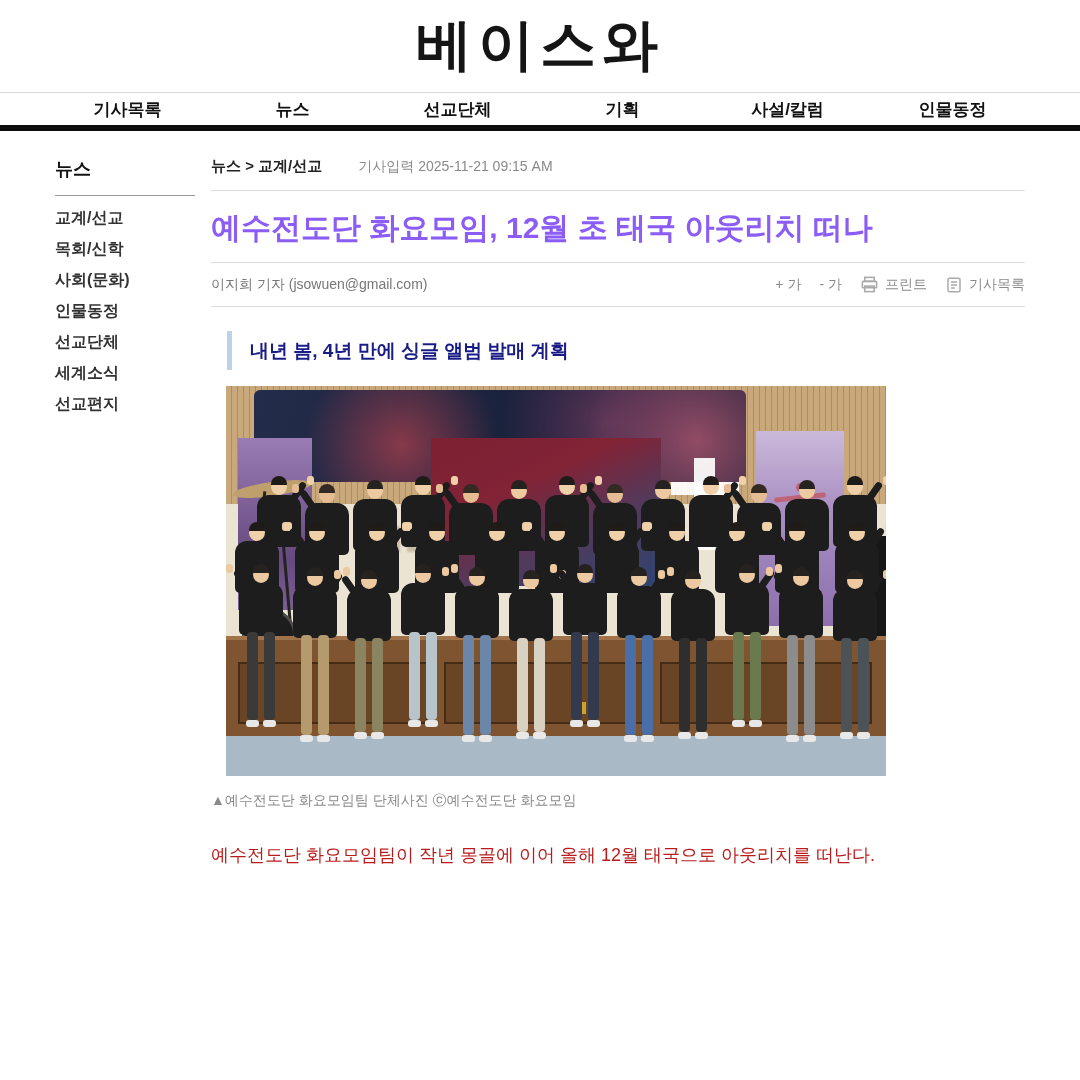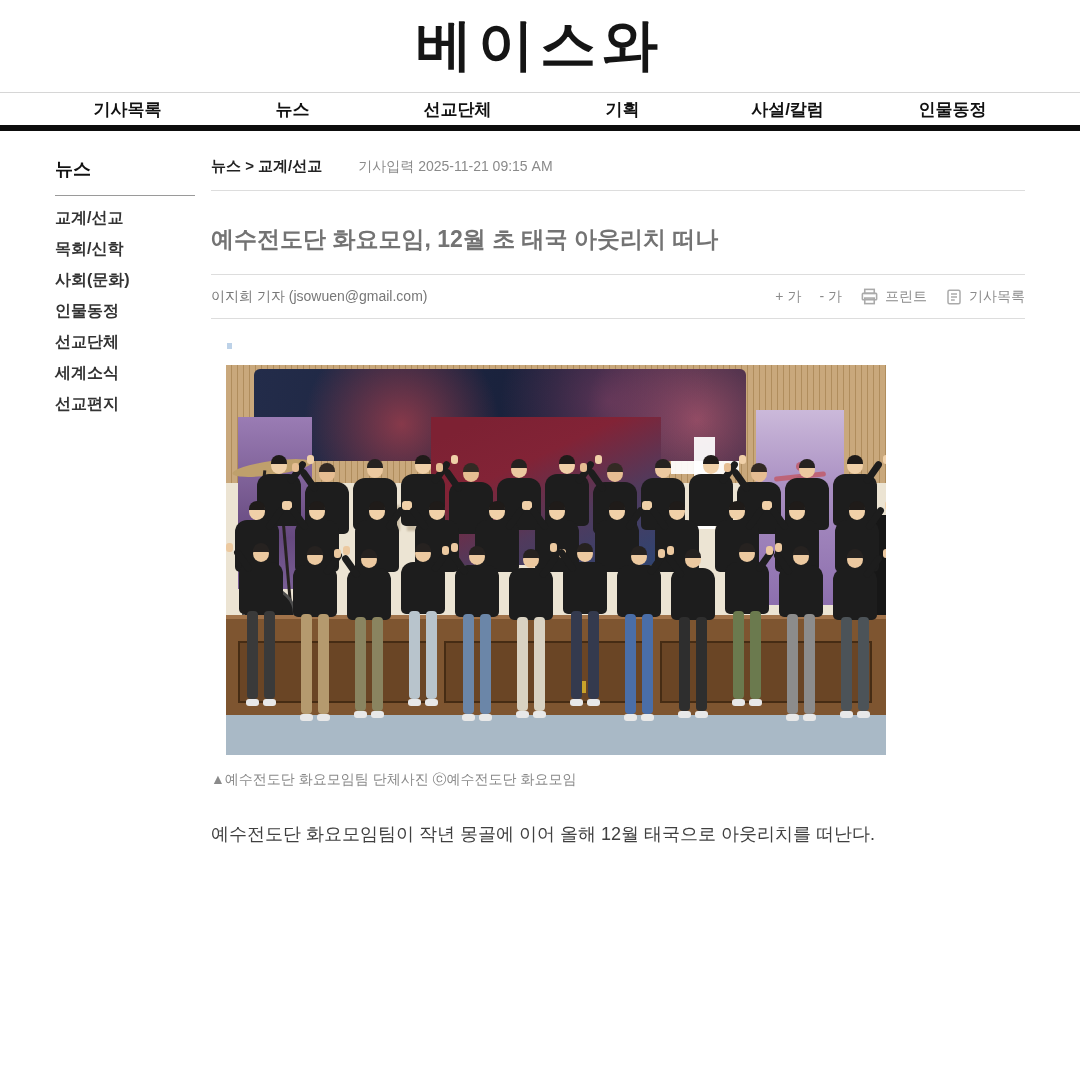--- a/index.html
+++ b/index.html
@@ -28,21 +28,21 @@
   .sb-item:first-of-type { margin-top:22px; }
 
   .main { flex:1; margin-left:16px; min-width:0; }
 
   .meta { display:flex; align-items:center; gap:36px; padding-bottom:14px;
           border-bottom:1px solid #ddd; }
   .breadcrumb { font-size:15px; font-weight:800; color:#222; cursor:pointer; }
   .date { font-size:14px; color:#8a8a8a; }
 
   .title-block { border-bottom:1px solid #ddd; padding-bottom:14px; }
-  .title { margin-top:28px; font-size:23px; line-height:41px; font-weight:800; color:#737373; }
+  .title { margin-top:16px; font-size:30px; line-height:41px; font-weight:800; color:#8b5cf6; }
 
   .author-row { display:flex; justify-content:space-between; align-items:center;
                 padding:12px 0; border-bottom:1px solid #ddd; }
   .author { font-size:14px; color:#777; }
   .toolbar { display:flex; align-items:center; gap:18px; color:#8a8a8a; font-size:14px; }
   .tb-btn { display:flex; align-items:center; gap:6px; cursor:pointer; color:#8a8a8a; }
   .tb-btn svg { display:block; }
 
   .subhead { margin:24px 0 0 16px; border-left:5px solid #bdd2e8; padding:3px 0 3px 18px; }
   .subhead-line { color:#1a1c86; font-weight:800; font-size:19px; line-height:33px; }
@@ -91,21 +91,21 @@
             border-radius:12px 12px 5px 5px; }
   .pp .hd { position:absolute; left:15px; top:0; width:16px; height:17px; border-radius:50%; }
   .pp .hr { position:absolute; left:15px; top:-2px; width:16px; height:9px; border-radius:8px 8px 0 0; }
   .pp .arm { position:absolute; top:12px; width:26px; height:7px; background:#1d1d1d; border-radius:4px; }
   .pp .hand { position:absolute; width:7px; height:9px; border-radius:3px; }
   .pp .lg { position:absolute; width:11px; border-radius:4px; }
   .pp .sh { position:absolute; width:13px; height:7px; border-radius:3px; background:#e8e8e8; }
 
   
   .caption { margin-top:16px; font-size:14px; color:#8a8a8a; }
-  .body-text p { font-size:18px; line-height:43px; color:#404040; }
+  .body-text p { font-size:18px; line-height:43px; color:#b91c1c; }
   .body-text p:first-child { margin-top:24px; }
   .body-text p + p { margin-top:18px; }
 </style>
 </head>
 <body>
 
 <div class="logo-bar">
   <div class="logo">베이스와</div>
 </div>
 
@@ -161,20 +161,21 @@
               <line x1="8" y1="8" x2="16" y2="8"></line>
               <line x1="8" y1="12" x2="16" y2="12"></line>
               <line x1="8" y1="16" x2="13" y2="16"></line>
           </svg>
           <span>기사목록</span>
         </span>
       </div>
     </div>
 
     <div class="subhead">
+      <div class="subhead-line">내년 봄, 4년 만에 싱글 앨범 발매 계획</div>
     </div>
 
     <div class="photo" id="photo">
       <div class="ph-woodband"></div>
       <div class="ph-screen"></div>
       <div class="ph-wall"></div>
       <div class="ph-scribble"></div>
       <div class="ph-banner-left"></div>
       <div class="ph-banner-center"></div>
       <div class="ph-banner-right">

